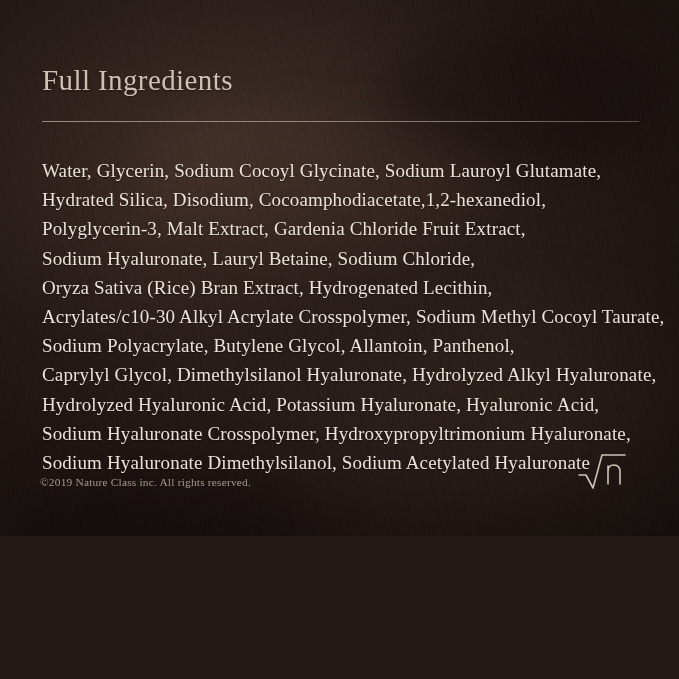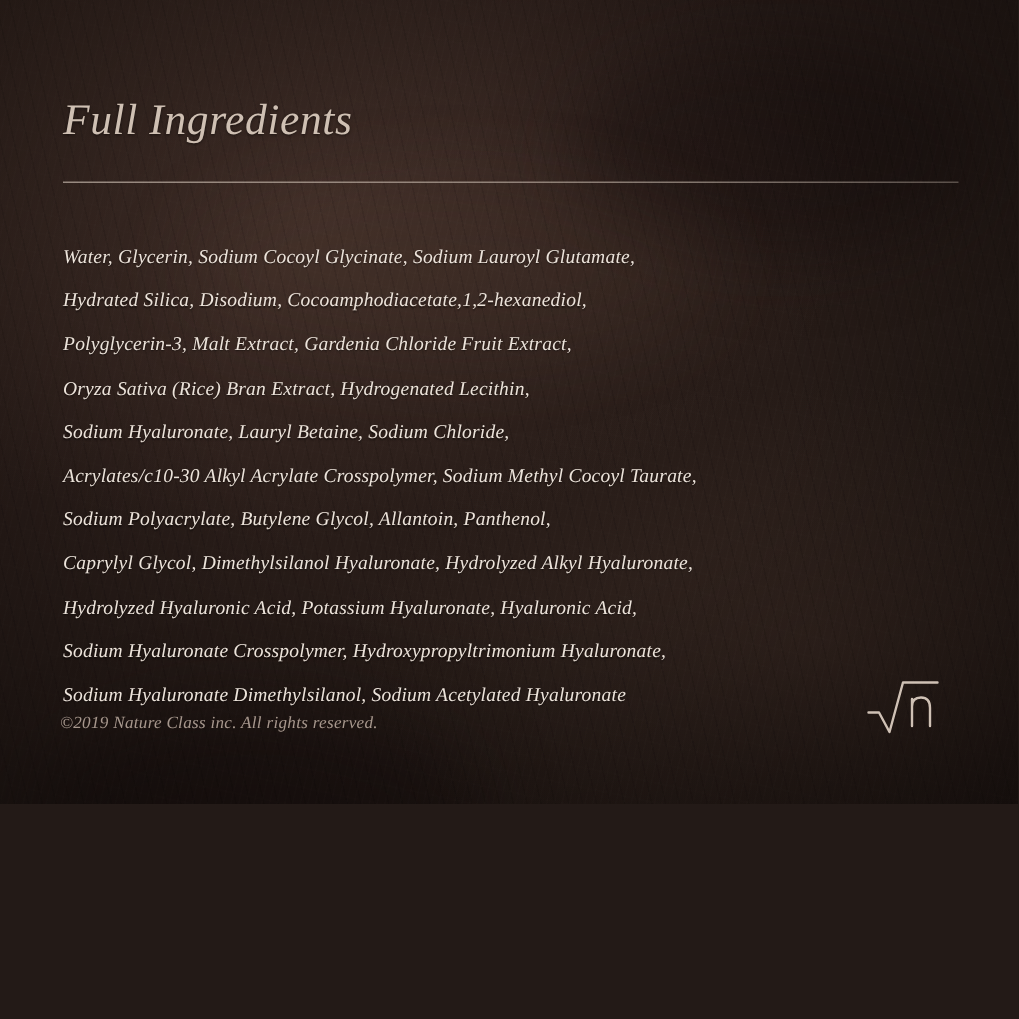--- a/index.html
+++ b/index.html
@@ -17,21 +17,20 @@
   .card {
     position: relative;
     width: 679px;
     height: 536px;
     box-sizing: border-box;
     background:
       radial-gradient(ellipse 90% 70% at 30% 25%, rgba(80,58,50,0.55) 0%, rgba(45,32,28,0.0) 60%),
       radial-gradient(ellipse 70% 50% at 80% 80%, rgba(70,50,42,0.40) 0%, rgba(40,28,25,0.0) 65%),
       linear-gradient(145deg, #35251f 0%, #2b1e1a 35%, #241a16 70%, #1d1411 100%);
     overflow: hidden;
-    font-style: italic;
   }
 
   
   .grain {
     position: absolute;
     inset: 0;
     pointer-events: none;
     opacity: 0.35;
     background-image:
       repeating-linear-gradient(103deg, rgba(255,235,220,0.030) 0px, rgba(255,235,220,0.030) 1px, rgba(0,0,0,0) 1px, rgba(0,0,0,0) 5px),
@@ -74,21 +73,21 @@
   .divider {
     height: 1px;
     width: 597px;
     margin: 0 0 34px 2px;
     background: linear-gradient(90deg, rgba(208,194,182,0.65) 0%, rgba(208,194,182,0.55) 70%, rgba(208,194,182,0.35) 100%);
   }
 
   .ingredients {
     margin: 0 0 0 2px;
     color: #ece3da;
-    font-size: 13px;
+    font-size: 19px;
     line-height: 29.2px;
     letter-spacing: 0.15px;
     text-shadow: 0 1px 1px rgba(0,0,0,0.45);
   }
   .ingredients .line {
     white-space: nowrap;
   }
 
   .footer {
     position: absolute;
@@ -123,22 +122,22 @@
   <div class="vignette"></div>
 
   <div class="content">
     <h1 class="title">Full Ingredients</h1>
     <div class="divider"></div>
 
     <div class="ingredients">
       <div class="line">Water, Glycerin, Sodium Cocoyl Glycinate, Sodium Lauroyl Glutamate,</div>
       <div class="line">Hydrated Silica, Disodium, Cocoamphodiacetate,1,2-hexanediol,</div>
       <div class="line">Polyglycerin-3, Malt Extract, Gardenia Chloride Fruit Extract,</div>
+      <div class="line">Sodium Hyaluronate, Lauryl Betaine, Sodium Chloride,</div>
       <div class="line">Oryza Sativa (Rice) Bran Extract, Hydrogenated Lecithin,</div>
-      <div class="line">Sodium Hyaluronate, Lauryl Betaine, Sodium Chloride,</div>
       <div class="line">Acrylates/c10-30 Alkyl Acrylate Crosspolymer, Sodium Methyl Cocoyl Taurate,</div>
       <div class="line">Sodium Polyacrylate, Butylene Glycol, Allantoin, Panthenol,</div>
       <div class="line">Caprylyl Glycol, Dimethylsilanol Hyaluronate, Hydrolyzed Alkyl Hyaluronate,</div>
       <div class="line">Hydrolyzed Hyaluronic Acid, Potassium Hyaluronate, Hyaluronic Acid,</div>
       <div class="line">Sodium Hyaluronate Crosspolymer, Hydroxypropyltrimonium Hyaluronate,</div>
       <div class="line">Sodium Hyaluronate Dimethylsilanol, Sodium Acetylated Hyaluronate</div>
     </div>
   </div>
 
   <div class="footer">©2019 Nature Class inc. All rights reserved.</div>

